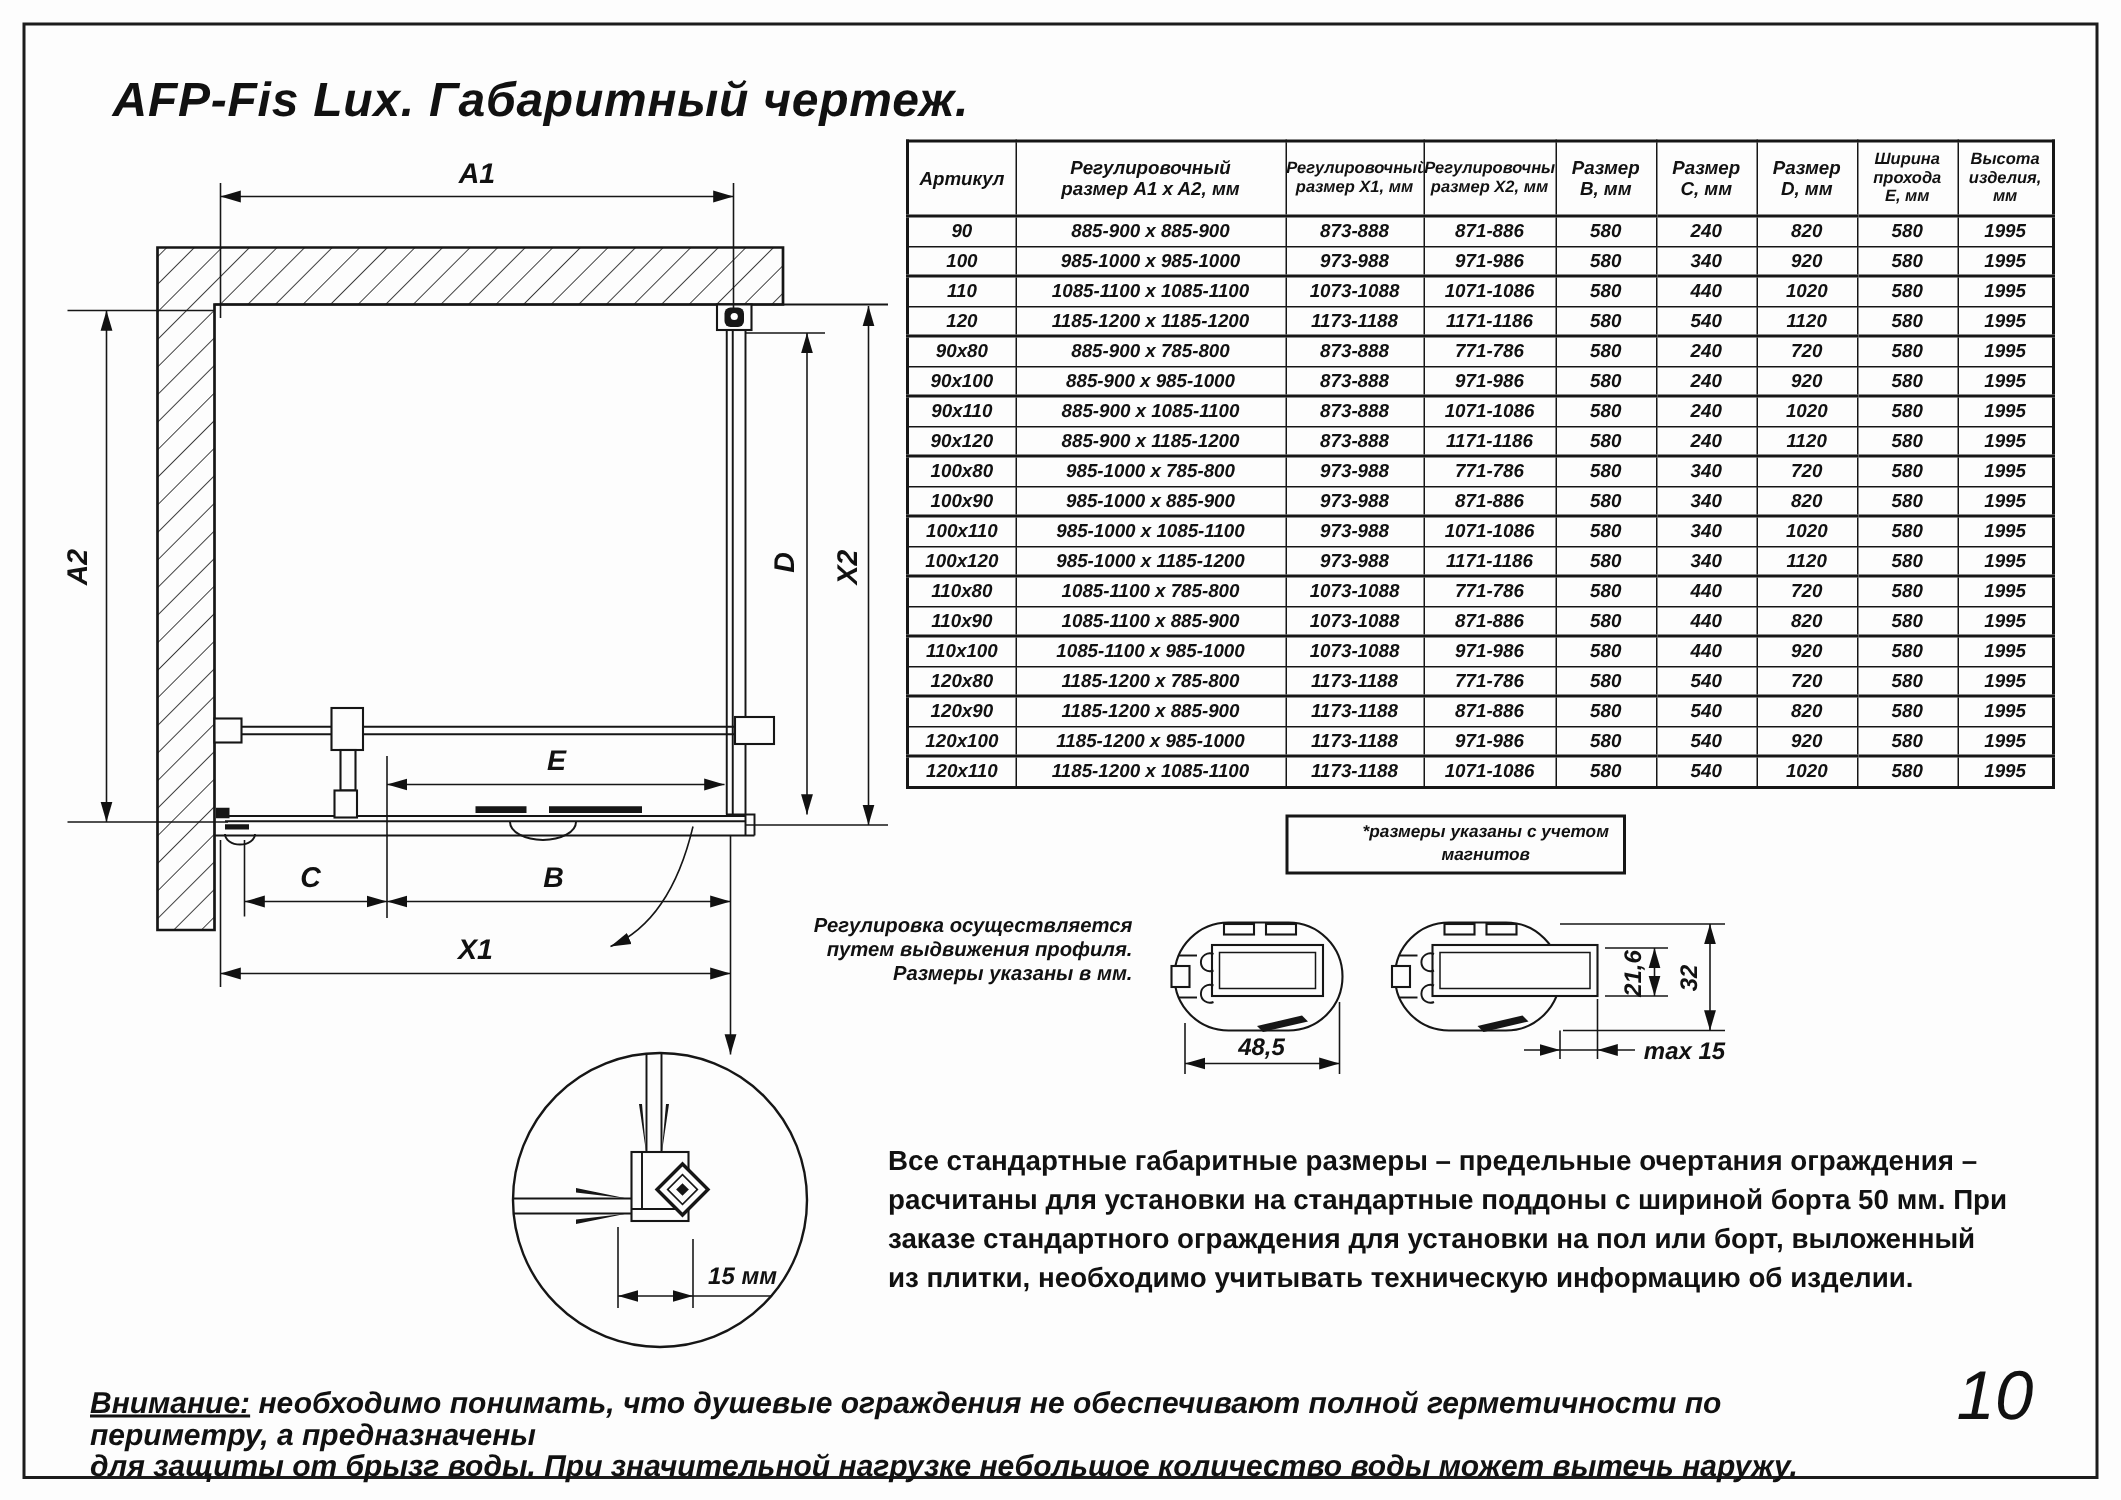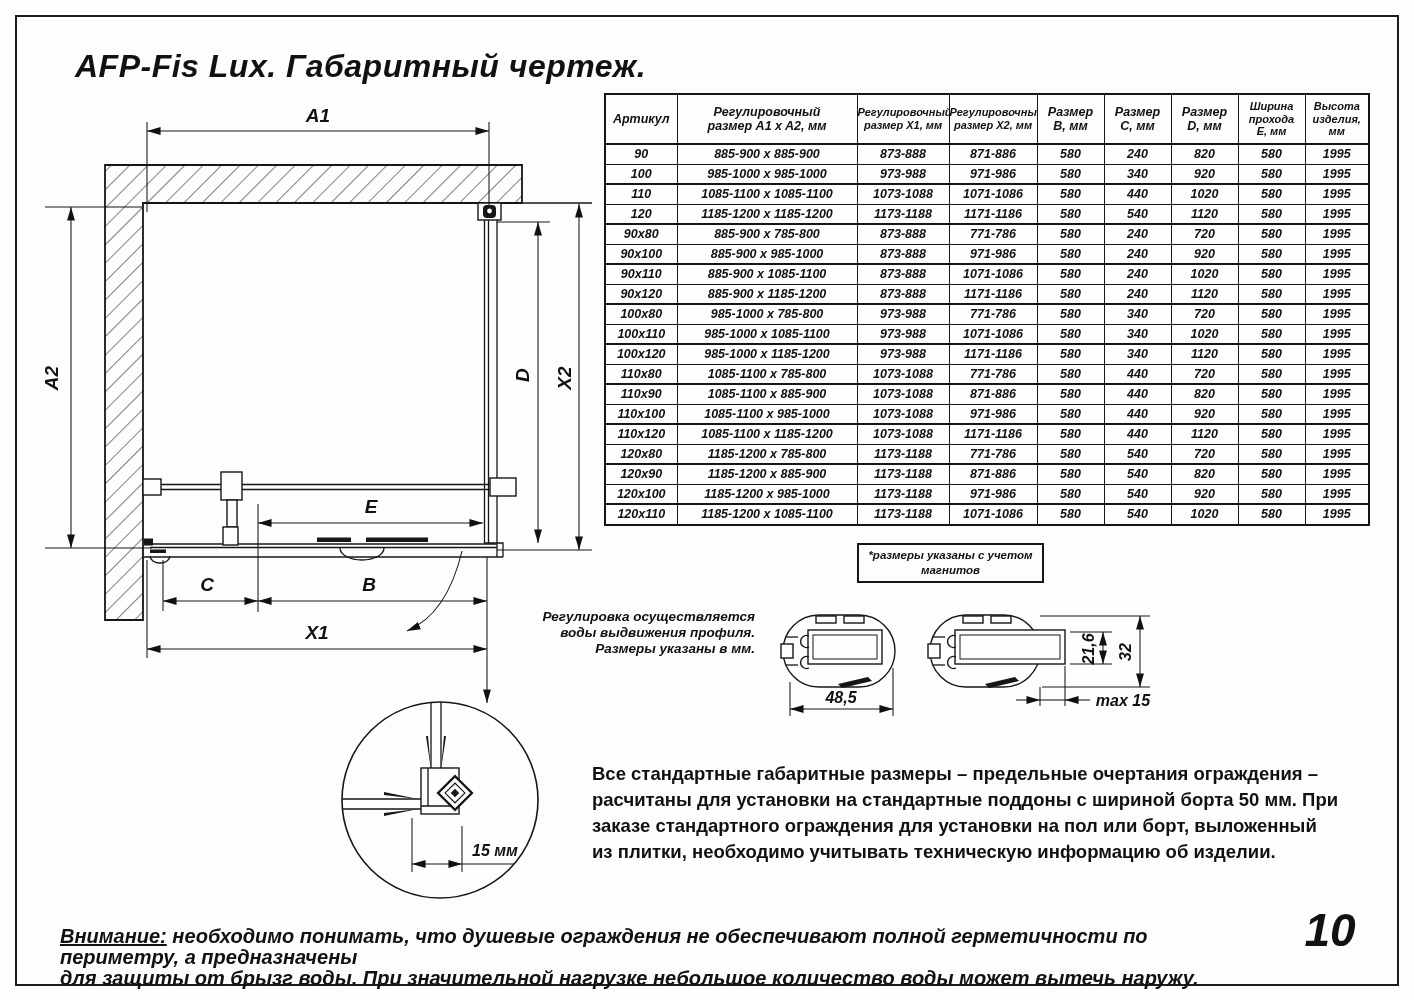--- a/index.html
+++ b/index.html
@@ -14,31 +14,31 @@
       font-style:italic;font-weight:700;}
   #sizes th,#sizes td{border:1.6px solid #161616;padding:0;text-align:center;vertical-align:middle;
       overflow:hidden;}
   #sizes thead th{height:48px;font-size:12.5px;line-height:1.15;white-space:pre-line;border-bottom:2.6px solid #161616;}
   #sizes thead th.sm{font-size:11px;}
   #sizes tbody td{height:18.5px;font-size:12.5px;}
   #sizes tbody tr:nth-child(even) td{border-bottom-width:2.4px;}
   #sizes{border:2.6px solid #161616;}
   #footnote{left:857px;top:543px;width:183px;height:36px;border:2px solid #161616;
       font-size:11.5px;font-weight:700;font-style:italic;text-align:center;
-      display:flex;align-items:center;justify-content:center;white-space:pre-line;line-height:1.3;}
+      display:flex;align-items:center;justify-content:center;white-space:pre-line;line-height:1.3;padding-left:40px;}
   
   #adjnote{left:455px;top:609px;width:300px;text-align:right;font-size:13.5px;
       font-style:italic;font-weight:600;line-height:16px;}
   #paragraph{left:592px;top:761px;width:770px;font-size:18.5px;
       font-weight:600;line-height:26px;}
   #warning{left:60px;top:926px;width:1200px;font-size:20px;font-style:italic;
       font-weight:600;line-height:21px;}
   #warning .wlabel{text-decoration:underline;font-weight:700;}
   #pagenum{left:1280px;top:903px;width:100px;text-align:center;font-size:46px;
-      font-style:italic;font-weight:700;}
+      font-style:italic;font-weight:400;}
   
   #draw{position:absolute;left:0;top:0;}
   .ln{stroke:#161616;stroke-width:1.3;fill:none;}
   .dim{stroke:#161616;stroke-width:1.05;fill:none;}
   .whitefill{fill:#fdfdfd;stroke:#161616;stroke-width:1.4;}
   .blackfill{fill:#161616;stroke:none;}
   .dimtext{font-family:"Liberation Sans",sans-serif;font-style:italic;font-weight:700;
       font-size:19px;fill:#111;}
   .dimtext.smalltxt{font-size:16px;}
 </style>
@@ -355,20 +355,31 @@
             <td>985-1000 x 785-800</td>
             <td>973-988</td>
             <td>771-786</td>
             <td>580</td>
             <td>340</td>
             <td>720</td>
             <td>580</td>
             <td>1995</td>
           </tr>
           <tr>
+            <td>100x90</td>
+            <td>985-1000 x 885-900</td>
+            <td>973-988</td>
+            <td>871-886</td>
+            <td>580</td>
+            <td>340</td>
+            <td>820</td>
+            <td>580</td>
+            <td>1995</td>
+          </tr>
+          <tr>
             <td>100x110</td>
             <td>985-1000 x 1085-1100</td>
             <td>973-988</td>
             <td>1071-1086</td>
             <td>580</td>
             <td>340</td>
             <td>1020</td>
             <td>580</td>
             <td>1995</td>
           </tr>
@@ -410,31 +421,20 @@
             <td>1085-1100 x 985-1000</td>
             <td>1073-1088</td>
             <td>971-986</td>
             <td>580</td>
             <td>440</td>
             <td>920</td>
             <td>580</td>
             <td>1995</td>
           </tr>
           <tr>
-            <td>110x120</td>
-            <td>1085-1100 x 1185-1200</td>
-            <td>1073-1088</td>
-            <td>1171-1186</td>
-            <td>580</td>
-            <td>440</td>
-            <td>1120</td>
-            <td>580</td>
-            <td>1995</td>
-          </tr>
-          <tr>
             <td>120x80</td>
             <td>1185-1200 x 785-800</td>
             <td>1173-1188</td>
             <td>771-786</td>
             <td>580</td>
             <td>540</td>
             <td>720</td>
             <td>580</td>
             <td>1995</td>
           </tr>
@@ -473,21 +473,21 @@
           </tr>
         </tbody>
     </table>
   </div>
 
   <div class="abs" id="footnote">*размеры указаны с учетом
 магнитов</div>
 
   <div class="abs" id="adjnote">
     <div>Регулировка осуществляется</div>
-    <div>воды выдвижения профиля.</div>
+    <div>путем выдвижения профиля.</div>
     <div>Размеры указаны в мм.</div>
   </div>
 
   <div class="abs" id="paragraph">
     <div>Все стандартные габаритные размеры – предельные очертания ограждения –</div>
     <div>расчитаны для установки на стандартные поддоны с шириной борта 50 мм. При</div>
     <div>заказе стандартного ограждения для установки на пол или борт, выложенный</div>
     <div>из плитки, необходимо учитывать техническую информацию об изделии.</div>
   </div>
 

